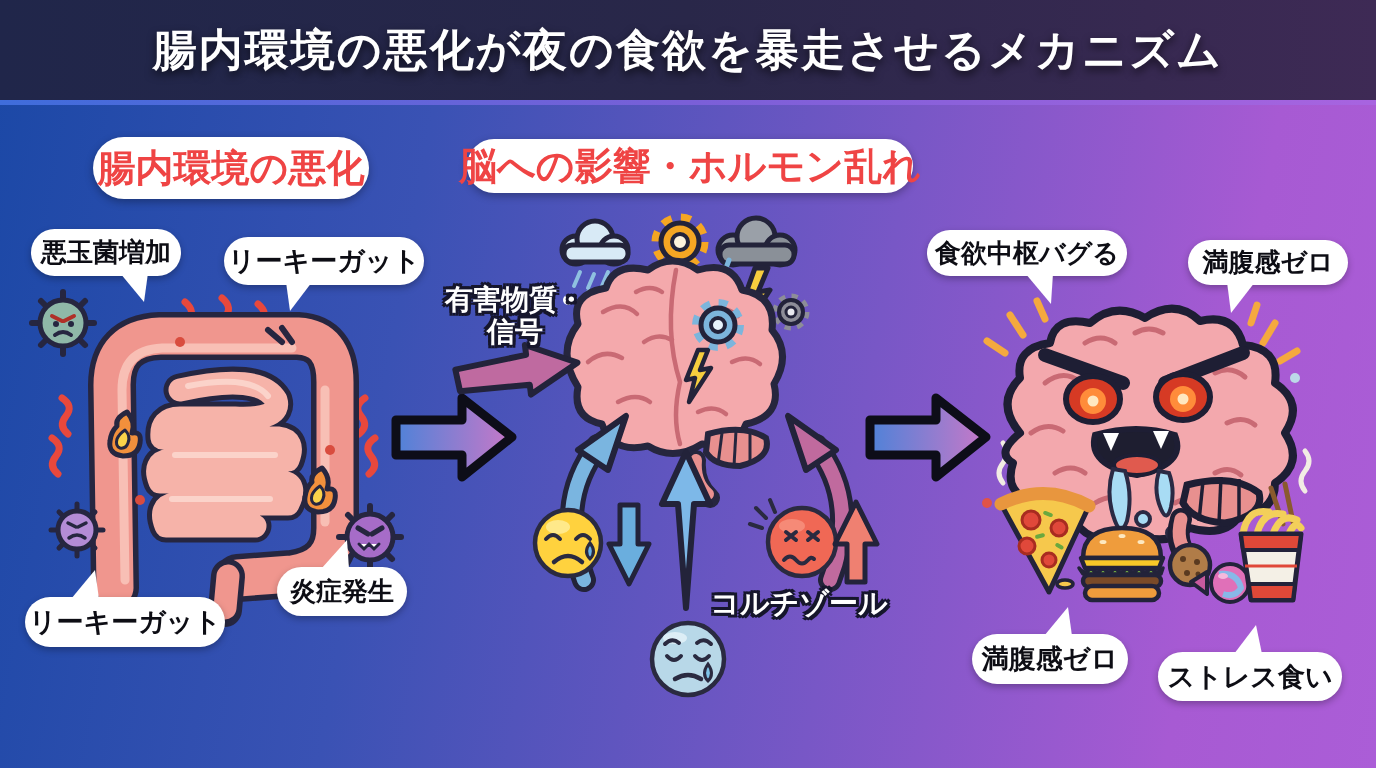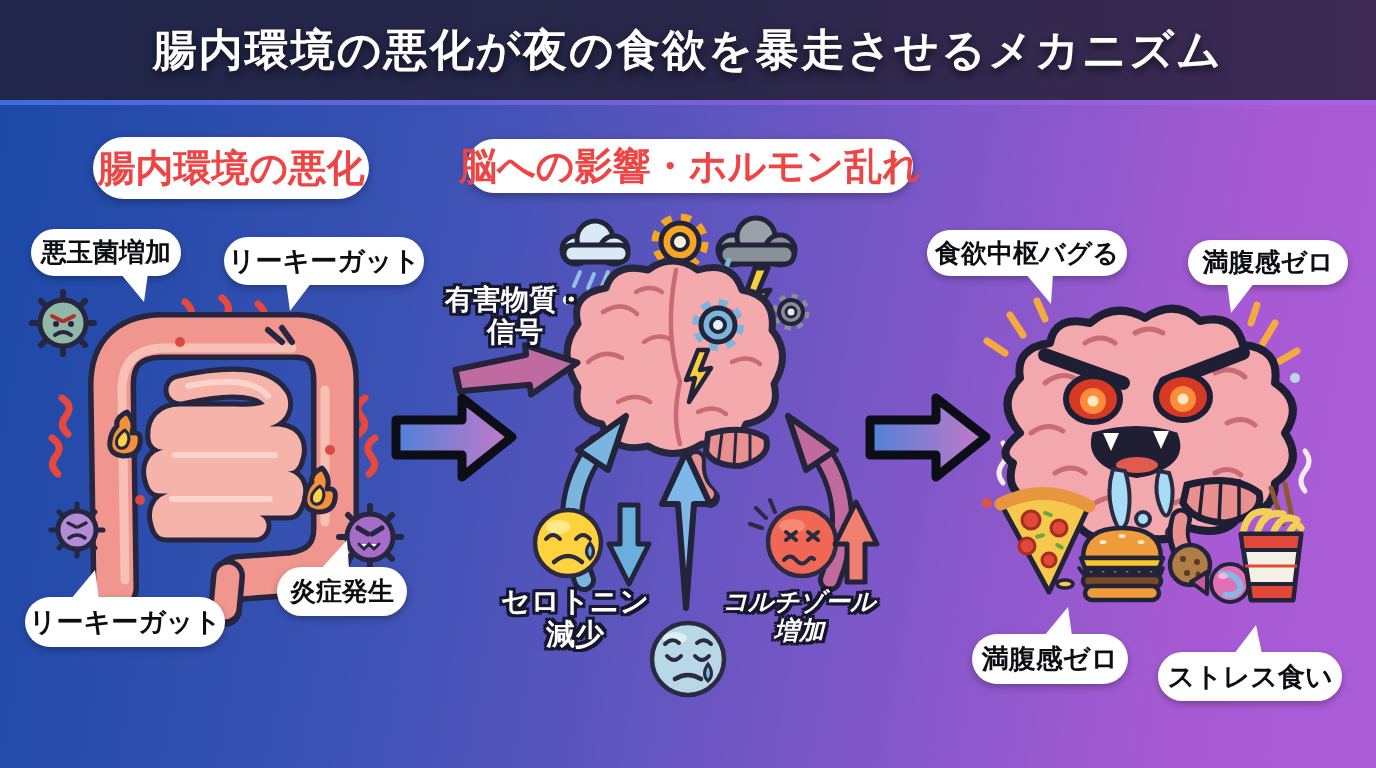--- a/index.html
+++ b/index.html
@@ -299,27 +299,22 @@
     <g stroke="#2a2a40" stroke-width="4" stroke-linecap="round">
       <path d="M 38 36 L 48 44 M 48 36 L 38 44"></path>
       <path d="M 60 36 L 70 44 M 70 36 L 60 44"></path>
     </g>
     <path d="M 36 64 q 6 -7 12 0 q 6 7 12 0 q 3 -4 6 -1" fill="none" stroke="#2a2a40" stroke-width="4" stroke-linecap="round"></path>
   </svg>
   <svg class="abs" style="left:832px;top:498px;z-index:4;" width="48" height="88" viewBox="0 0 48 88">
     <polygon points="24,4 45,46 33,46 33,84 15,84 15,46 3,46" fill="#ef8071" stroke="#23233a" stroke-width="5" stroke-linejoin="round"></polygon>
   </svg>
 
-  <div class="abs olabel" style="left:500px;top:585px;width:150px;font-size:29px;">
-    <div>セロトニン</div>
-    <div>減少</div>
-  </div>
-  <div class="abs olabel" style="left:710px;top:587px;width:178px;font-size:25px;font-style:italic;">
+  <div class="abs olabel" style="left:710px;top:587px;width:178px;font-size:29px;">
     <div>コルチゾール</div>
-    <div>増加</div>
   </div>
 
   <svg class="abs" style="left:645px;top:616px;z-index:4;" width="86" height="86" viewBox="0 0 86 86">
     <circle cx="43" cy="43" r="36" fill="#b8d8e8" stroke="#2a2a40" stroke-width="4.5"></circle>
     <ellipse cx="30" cy="22" rx="12" ry="6" fill="#ddeef6"></ellipse>
     <path d="M 20 28 Q 27 21 34 27 M 52 27 Q 59 21 66 28" fill="none" stroke="#2a2a40" stroke-width="4" stroke-linecap="round"></path>
     <path d="M 22 40 Q 29 48 36 40 M 50 40 Q 57 48 64 40" fill="none" stroke="#2a2a40" stroke-width="4" stroke-linecap="round"></path>
     <path d="M 30 63 Q 43 55 56 63" fill="none" stroke="#2a2a40" stroke-width="4.5" stroke-linecap="round"></path>
     <path d="M 63 48 Q 70 58 63 65 Q 56 58 63 48 Z" fill="#7fc4e8" stroke="#2a2a40" stroke-width="3"></path>
   </svg>

